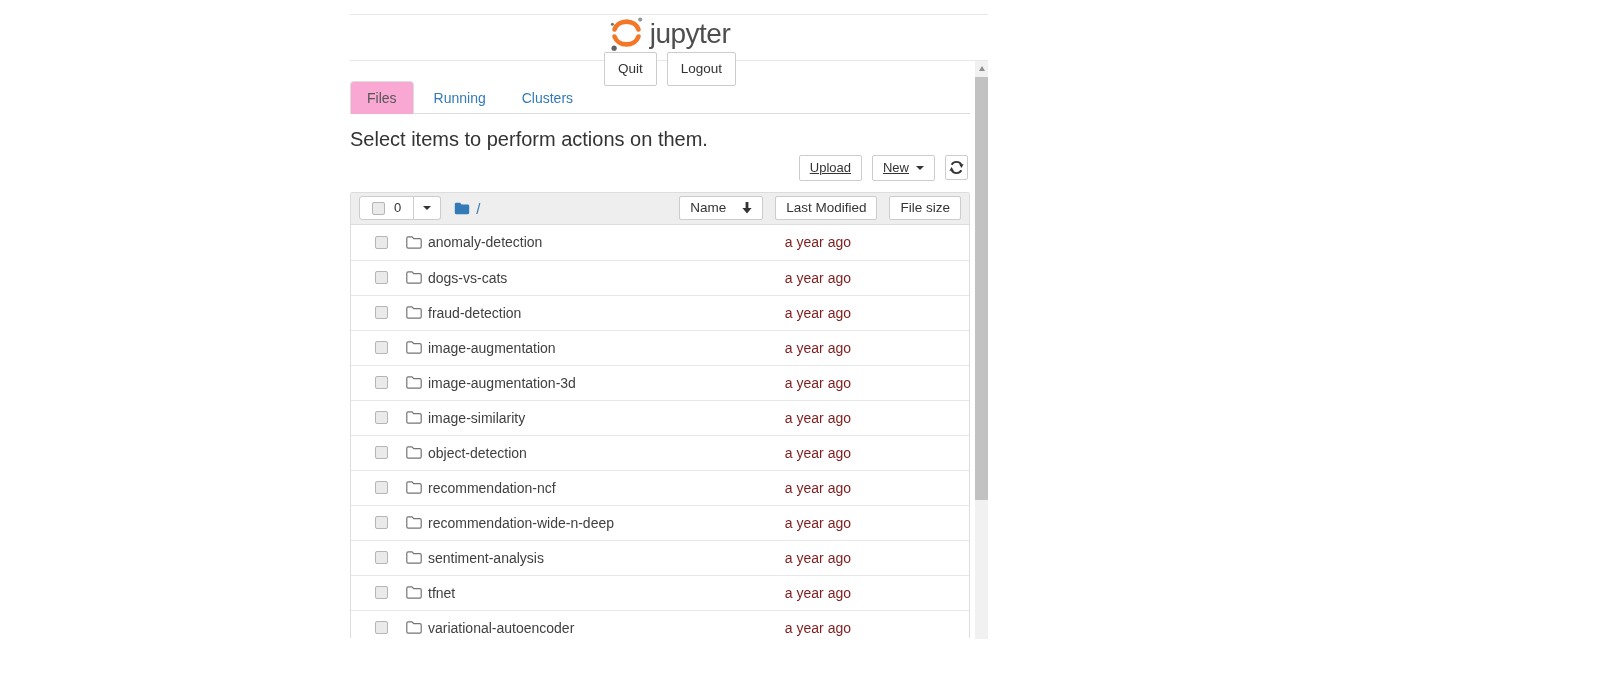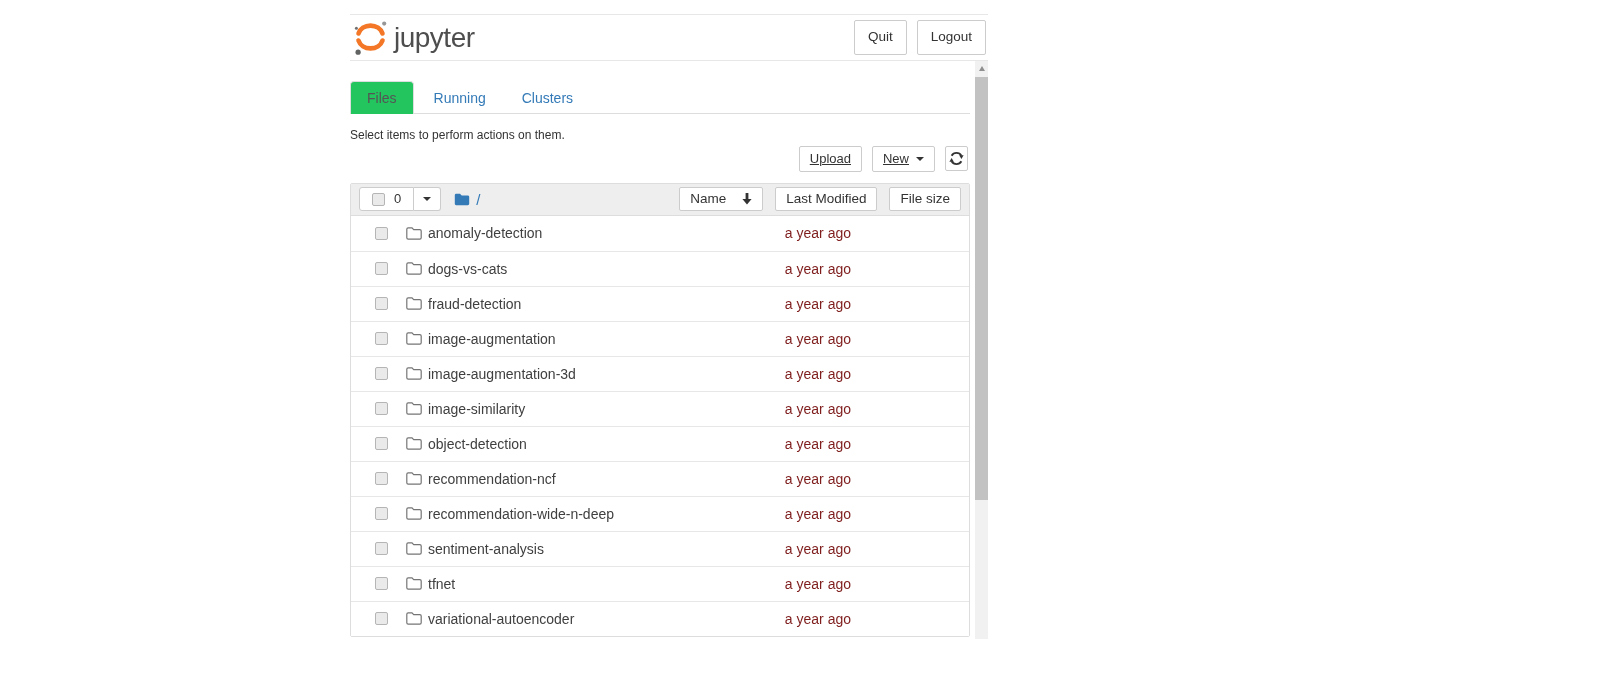--- a/index.html
+++ b/index.html
@@ -4,46 +4,46 @@
 <style>
   html,body{margin:0;padding:0;}
   body{
     width:1600px;height:679px;position:relative;background:#fff;
     font-family:"Liberation Sans",sans-serif;color:#333;overflow:hidden;
   }
   
   .topbar{
     position:absolute;left:350px;top:14px;width:638px;height:47px;
     border-top:1px solid #e7e7e7;border-bottom:1px solid #e7e7e7;box-sizing:border-box;
-    display:flex;align-items:center;justify-content:space-between;padding:0 2px 0 4px;
+    display:flex;align-items:center;justify-content:space-between;padding:0 2px 0 4px;flex-direction:column;
   }
   .logo{display:flex;align-items:center;gap:7px;cursor:pointer;text-decoration:none;}
   .logo-text{font-size:28px;color:#4e4e4e;letter-spacing:-0.5px;line-height:1;}
   .topbar-buttons{display:flex;gap:10px;}
   .btn{
     background:#fff;border:1px solid #ccc;border-radius:2px;color:#333;
     font-family:inherit;cursor:pointer;line-height:1.2;
   }
   .topbar .btn{font-size:13.5px;padding:8px 13px;}
   
   .viewport{position:absolute;left:350px;top:61px;width:620px;height:577px;overflow:hidden;}
   
   .tab-bar{position:relative;height:33px;margin-top:20px;display:flex;}
   .tab-bar::after{content:"";position:absolute;left:0;right:0;bottom:0;height:1px;background:#ddd;}
   .tab{
     position:relative;z-index:1;height:33px;box-sizing:border-box;
     display:flex;align-items:center;padding:0 16px;font-size:14px;color:#337ab7;cursor:pointer;
   }
   .tab.active{
-    background:#22c55e;color:#555;border:1px solid #ddd;border-bottom:none;
+    background:#f9a8d4;color:#555;border:1px solid #ddd;border-bottom:none;
     border-radius:4px 4px 0 0;cursor:default;text-align:center;
   }
   .tab + .tab{margin-left:4px;}
   
-  .instruction{margin:14px 0 0;font-size:12px;color:#333;}
+  .instruction{margin:14px 0 0;font-size:20px;color:#333;}
   .toolbar{display:flex;justify-content:flex-end;align-items:center;gap:10px;margin-top:4px;padding-right:2px;text-decoration:underline;}
   .btn.sm{font-size:13px;padding:4px 10px;display:inline-flex;align-items:center;gap:7px;}
   .btn.icon-btn{padding:4px 3px;}
   .caret{display:inline-block;width:0;height:0;border-left:4px solid transparent;border-right:4px solid transparent;border-top:4px solid #333;}
   
   .file-list{margin-top:11px;border:1px solid #ddd;border-radius:2px;}
   .list-header{
     background:#eee;height:32px;box-sizing:border-box;display:flex;align-items:center;
     padding:0 8px;border-bottom:1px solid #ddd;
   }

